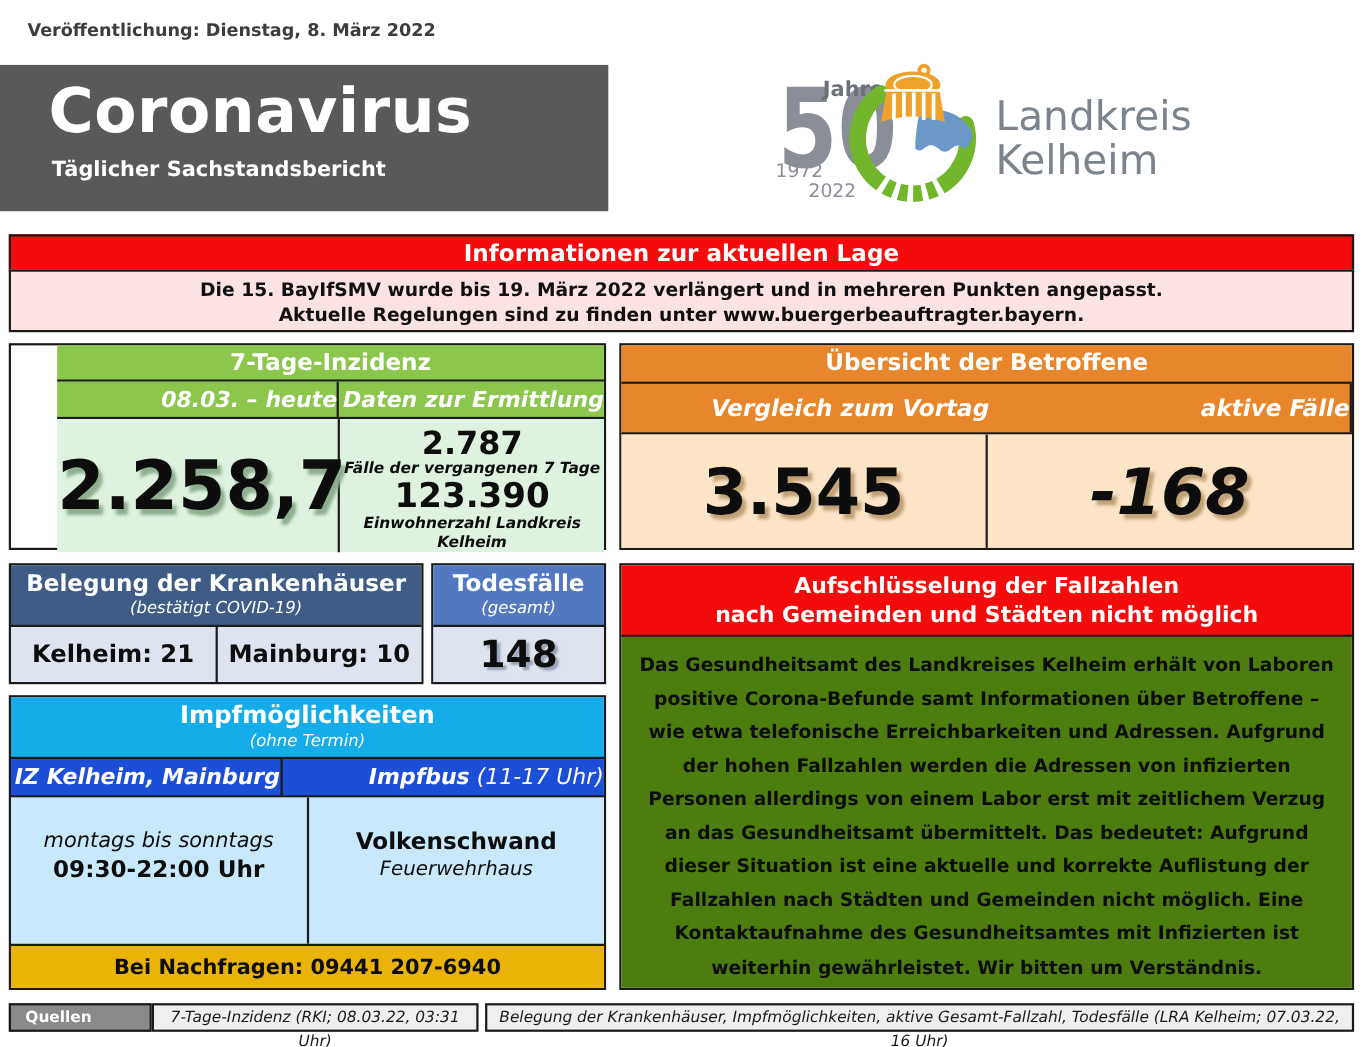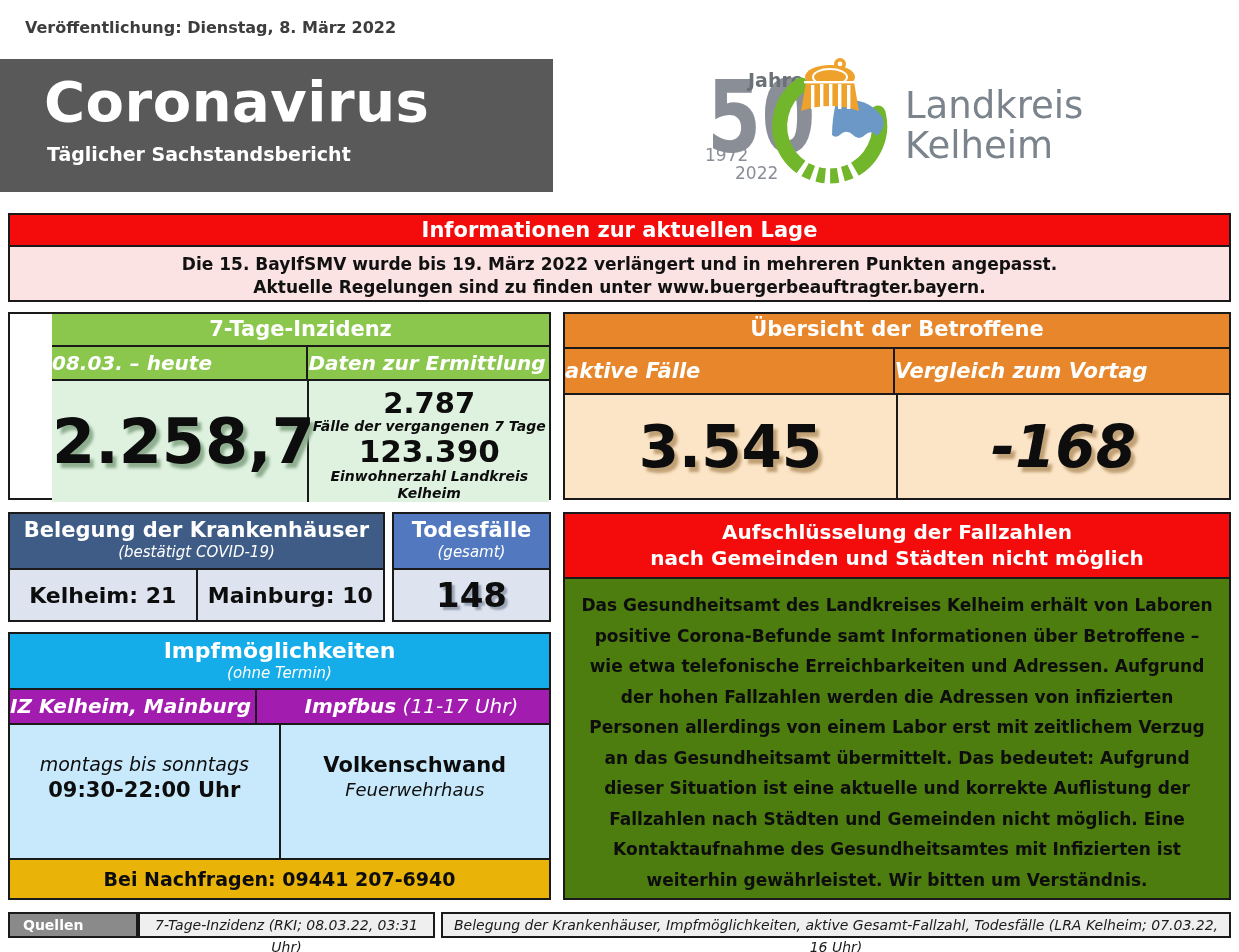--- a/index.html
+++ b/index.html
@@ -19,21 +19,21 @@
   .info-banner{position:absolute;left:8px;top:213px;width:1223px;height:34px;background:#f40c0c;
     color:#fff;font-size:21px;font-weight:bold;text-align:center;line-height:30px;}
   .info-body{position:absolute;left:8px;top:245px;width:1223px;height:57px;background:#fbe3e4;
     text-align:center;font-size:17px;font-weight:bold;color:#111;padding-top:6px;line-height:23px;}
 
   .panel{position:absolute;display:flex;flex-direction:column;}
   .panel .head{background:var(--hd);color:#fff;text-align:center;border-bottom:2px solid #1a1a1a;}
   .panel .head .h1{font-weight:bold;}
   .panel .head .h2{font-style:italic;}
   .subrow{display:flex;border-bottom:2px solid #1a1a1a;}
-  .subrow .cell{color:#fff;font-weight:bold;font-style:italic;text-align:left;}
+  .subrow .cell{color:#fff;font-weight:bold;font-style:italic;text-align:right;}
   .bodyrow{display:flex;flex:1;}
   .vdiv{border-right:2px solid #1a1a1a;}
 
   
   .inc{left:8px;top:312px;width:543px;height:188px;padding-left:42px;}
   .inc .head{line-height:31px;height:33px;font-size:21px;font-weight:bold;}
   .inc .subrow{background:#8bc64d;}
   .inc .subrow .cell{line-height:32px;height:32px;font-size:20px;}
   .inc .bodyrow{background:#def2df;}
   .inc .c1{width:51.4%;display:flex;align-items:center;justify-content:flex-start;}
@@ -68,21 +68,21 @@
   .death .head .h1{font-size:21px;line-height:26px;}
   .death .head .h2{font-size:15px;line-height:18px;}
   .death .bodyrow{background:#dde3ef;align-items:center;justify-content:center;}
   .death-val{font-size:34px;font-weight:bold;color:#0d0d0d;text-shadow:3px 3px 2px #97a2b5;}
 
   
   .vacc{left:8px;top:632px;width:543px;height:268px;}
   .vacc .head{padding-top:4px;height:50px;}
   .vacc .head .h1{font-size:22px;line-height:26px;}
   .vacc .head .h2{font-size:15px;line-height:18px;}
-  .vacc .subrow{background:#a21caf;gap:48px;}
+  .vacc .subrow{background:#1d4ed8;gap:48px;}
   .vacc .subrow .cell{line-height:33px;height:33px;font-size:20px;}
   .vacc .subrow .reg{font-weight:normal;}
   .vacc .bodyrow{background:#c8e9fb;}
   .vacc .c1,.vacc .c2{width:50%;display:flex;flex-direction:column;align-items:center;justify-content:center;padding-bottom:30px;}
   .vacc-it{font-size:19px;font-style:italic;color:#0d0d0d;line-height:26px;}
   .vacc-b{font-size:21px;font-weight:bold;color:#0d0d0d;line-height:26px;}
   .vacc-b2{font-size:21px;font-weight:bold;color:#0d0d0d;line-height:26px;}
   .vacc-it2{font-size:18px;font-style:italic;color:#0d0d0d;line-height:24px;}
   .vacc .foot{border-top:2px solid #1a1a1a;background:#eab308;height:38px;line-height:38px;
     text-align:center;font-size:19px;font-weight:bold;color:#0d0d0d;}
@@ -172,22 +172,22 @@
         <div class="tiny-lbl">Fälle der vergangenen 7 Tage</div>
         <div class="mid-num2">123.390</div>
         <div class="tiny-lbl">Einwohnerzahl Landkreis Kelheim</div>
       </div>
     </div>
   </div>
 
   <div class="panel cases bordered" style="--hd:#e8862b;">
     <div class="head h1" style="font-weight:bold;">Übersicht der Betroffene</div>
     <div class="subrow">
+      <div class="cell" style="width:50.5%;">Vergleich zum Vortag</div>
       <div class="cell vdiv" style="width:49.5%;">aktive Fälle</div>
-      <div class="cell" style="width:50.5%;">Vergleich zum Vortag</div>
     </div>
     <div class="bodyrow">
       <div class="c1 vdiv">
         <span class="big-case">3.545</span>
       </div>
       <div class="c2">
         <span class="big-delta">-168</span>
       </div>
     </div>
   </div>

